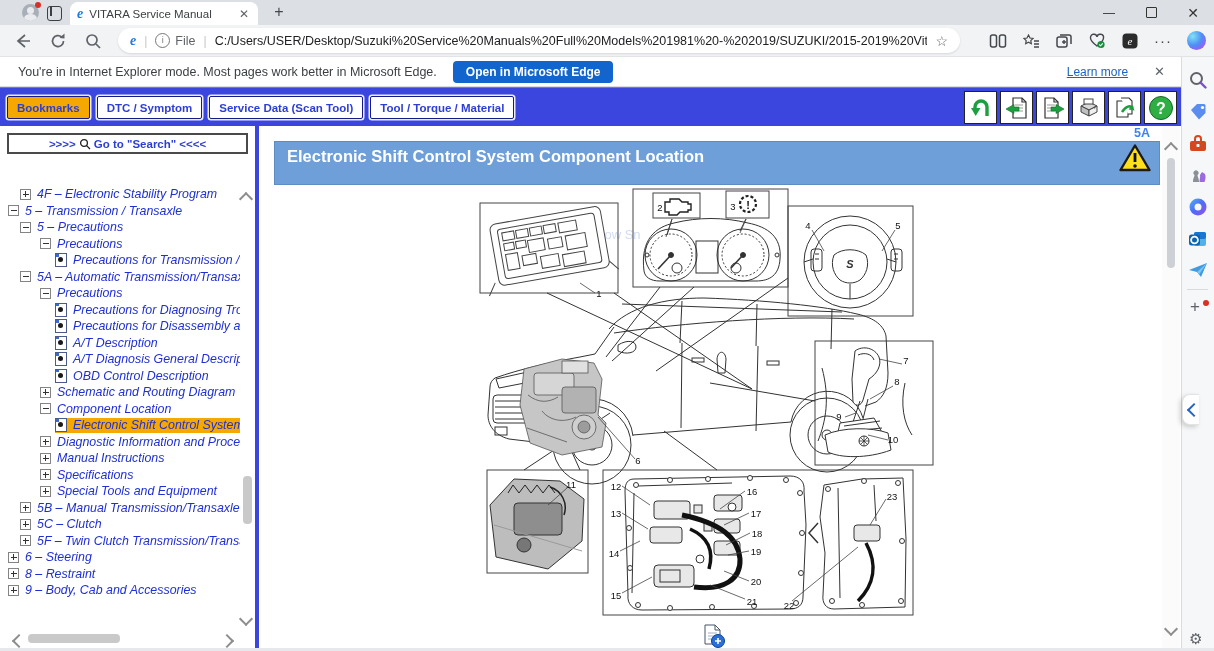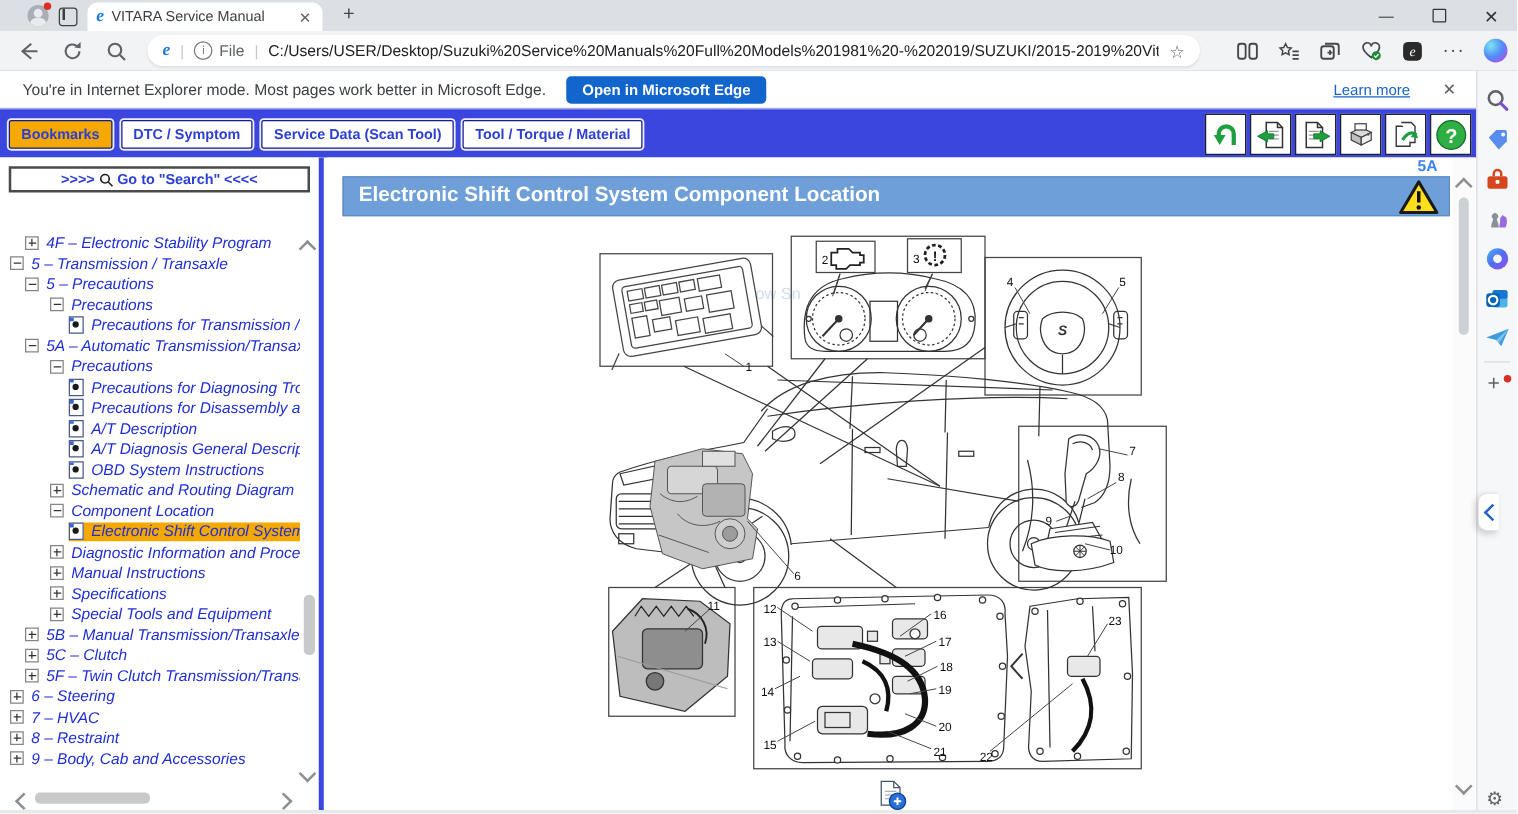--- a/index.html
+++ b/index.html
@@ -73,21 +73,21 @@
   .doc{width:10px;height:12px;border:1px solid #4a5a8a;background:#fff;position:relative;flex:none;margin-right:4px;}
   .doc::before{content:"";position:absolute;left:2px;top:3px;width:5px;height:5px;border-radius:50%;background:#1a1a1a;}
   .doc::after{content:"";position:absolute;left:0;top:0;width:3px;height:2.5px;background:#3a6ad0;}
   .tl{padding:0 2px;font-style:italic;}
   .chev{width:8px;height:8px;border-left:2px solid #8d8d8d;border-top:2px solid #8d8d8d;position:absolute;}
   .thumbv{position:absolute;background:#c9c9c9;border-radius:4px;}
 
   
   .content{position:absolute;left:262px;top:126px;width:900px;height:522px;background:#fff;}
   .code5a{position:absolute;right:12px;top:0;font-size:12.5px;font-weight:bold;color:#3b82f6;}
-  .hdrbar{position:absolute;left:12px;top:15px;width:886px;height:32px;background:#6f9fd8;border:1px solid #5d8cc4;box-sizing:border-box;
+  .hdrbar{position:absolute;left:12px;top:15px;width:886px;height:44px;background:#6f9fd8;border:1px solid #5d8cc4;box-sizing:border-box;
           color:#fff;font-weight:bold;font-size:16.5px;line-height:29px;padding-left:12px;}
   .warn{position:absolute;right:7px;top:1px;}
   .fig{position:absolute;left:0;top:47px;width:898px;height:475px;}
   .vscroll2{position:absolute;left:1162px;top:126px;width:18px;height:522px;background:#fbfbfc;}
 
   
   .edgebar{position:absolute;left:1181px;top:57px;width:33px;height:591px;background:#f6f7f8;border-left:1px solid #d9dbdf;box-sizing:border-box;}
   .eico{position:absolute;left:6px;width:20px;height:20px;}
   .ediv{position:absolute;left:5px;width:21px;height:1px;background:#d8dadd;}
   .eplus{position:absolute;left:8px;font-size:17px;color:#5f6368;}
@@ -309,21 +309,21 @@
         </div>
         <div class="trow" style="padding-left: 53px;">
           <span class="twrap">
             <span class="doc"></span>
             <span class="tl">A/T Diagnosis General Description</span>
           </span>
         </div>
         <div class="trow" style="padding-left: 53px;">
           <span class="twrap">
             <span class="doc"></span>
-            <span class="tl">OBD System Instructions</span>
+            <span class="tl">OBD Control Description</span>
           </span>
         </div>
         <div class="trow" style="padding-left: 38px;">
           <span class="twrap">
             <span class="tw plus"></span>
             <span class="tl">Schematic and Routing Diagram</span>
           </span>
         </div>
         <div class="trow" style="padding-left: 38px;">
           <span class="twrap">
@@ -376,26 +376,20 @@
         <div class="trow" style="padding-left: 18px;">
           <span class="twrap">
             <span class="tw plus"></span>
             <span class="tl">5F – Twin Clutch Transmission/Transaxle</span>
           </span>
         </div>
         <div class="trow" style="padding-left: 6px;">
           <span class="twrap">
             <span class="tw plus"></span>
             <span class="tl">6 – Steering</span>
-          </span>
-        </div>
-        <div class="trow" style="padding-left: 6px;">
-          <span class="twrap">
-            <span class="tw plus"></span>
-            <span class="tl">7 – HVAC</span>
           </span>
         </div>
         <div class="trow" style="padding-left: 6px;">
           <span class="twrap">
             <span class="tw plus"></span>
             <span class="tl">8 – Restraint</span>
           </span>
         </div>
         <div class="trow" style="padding-left: 6px;">
           <span class="twrap">

